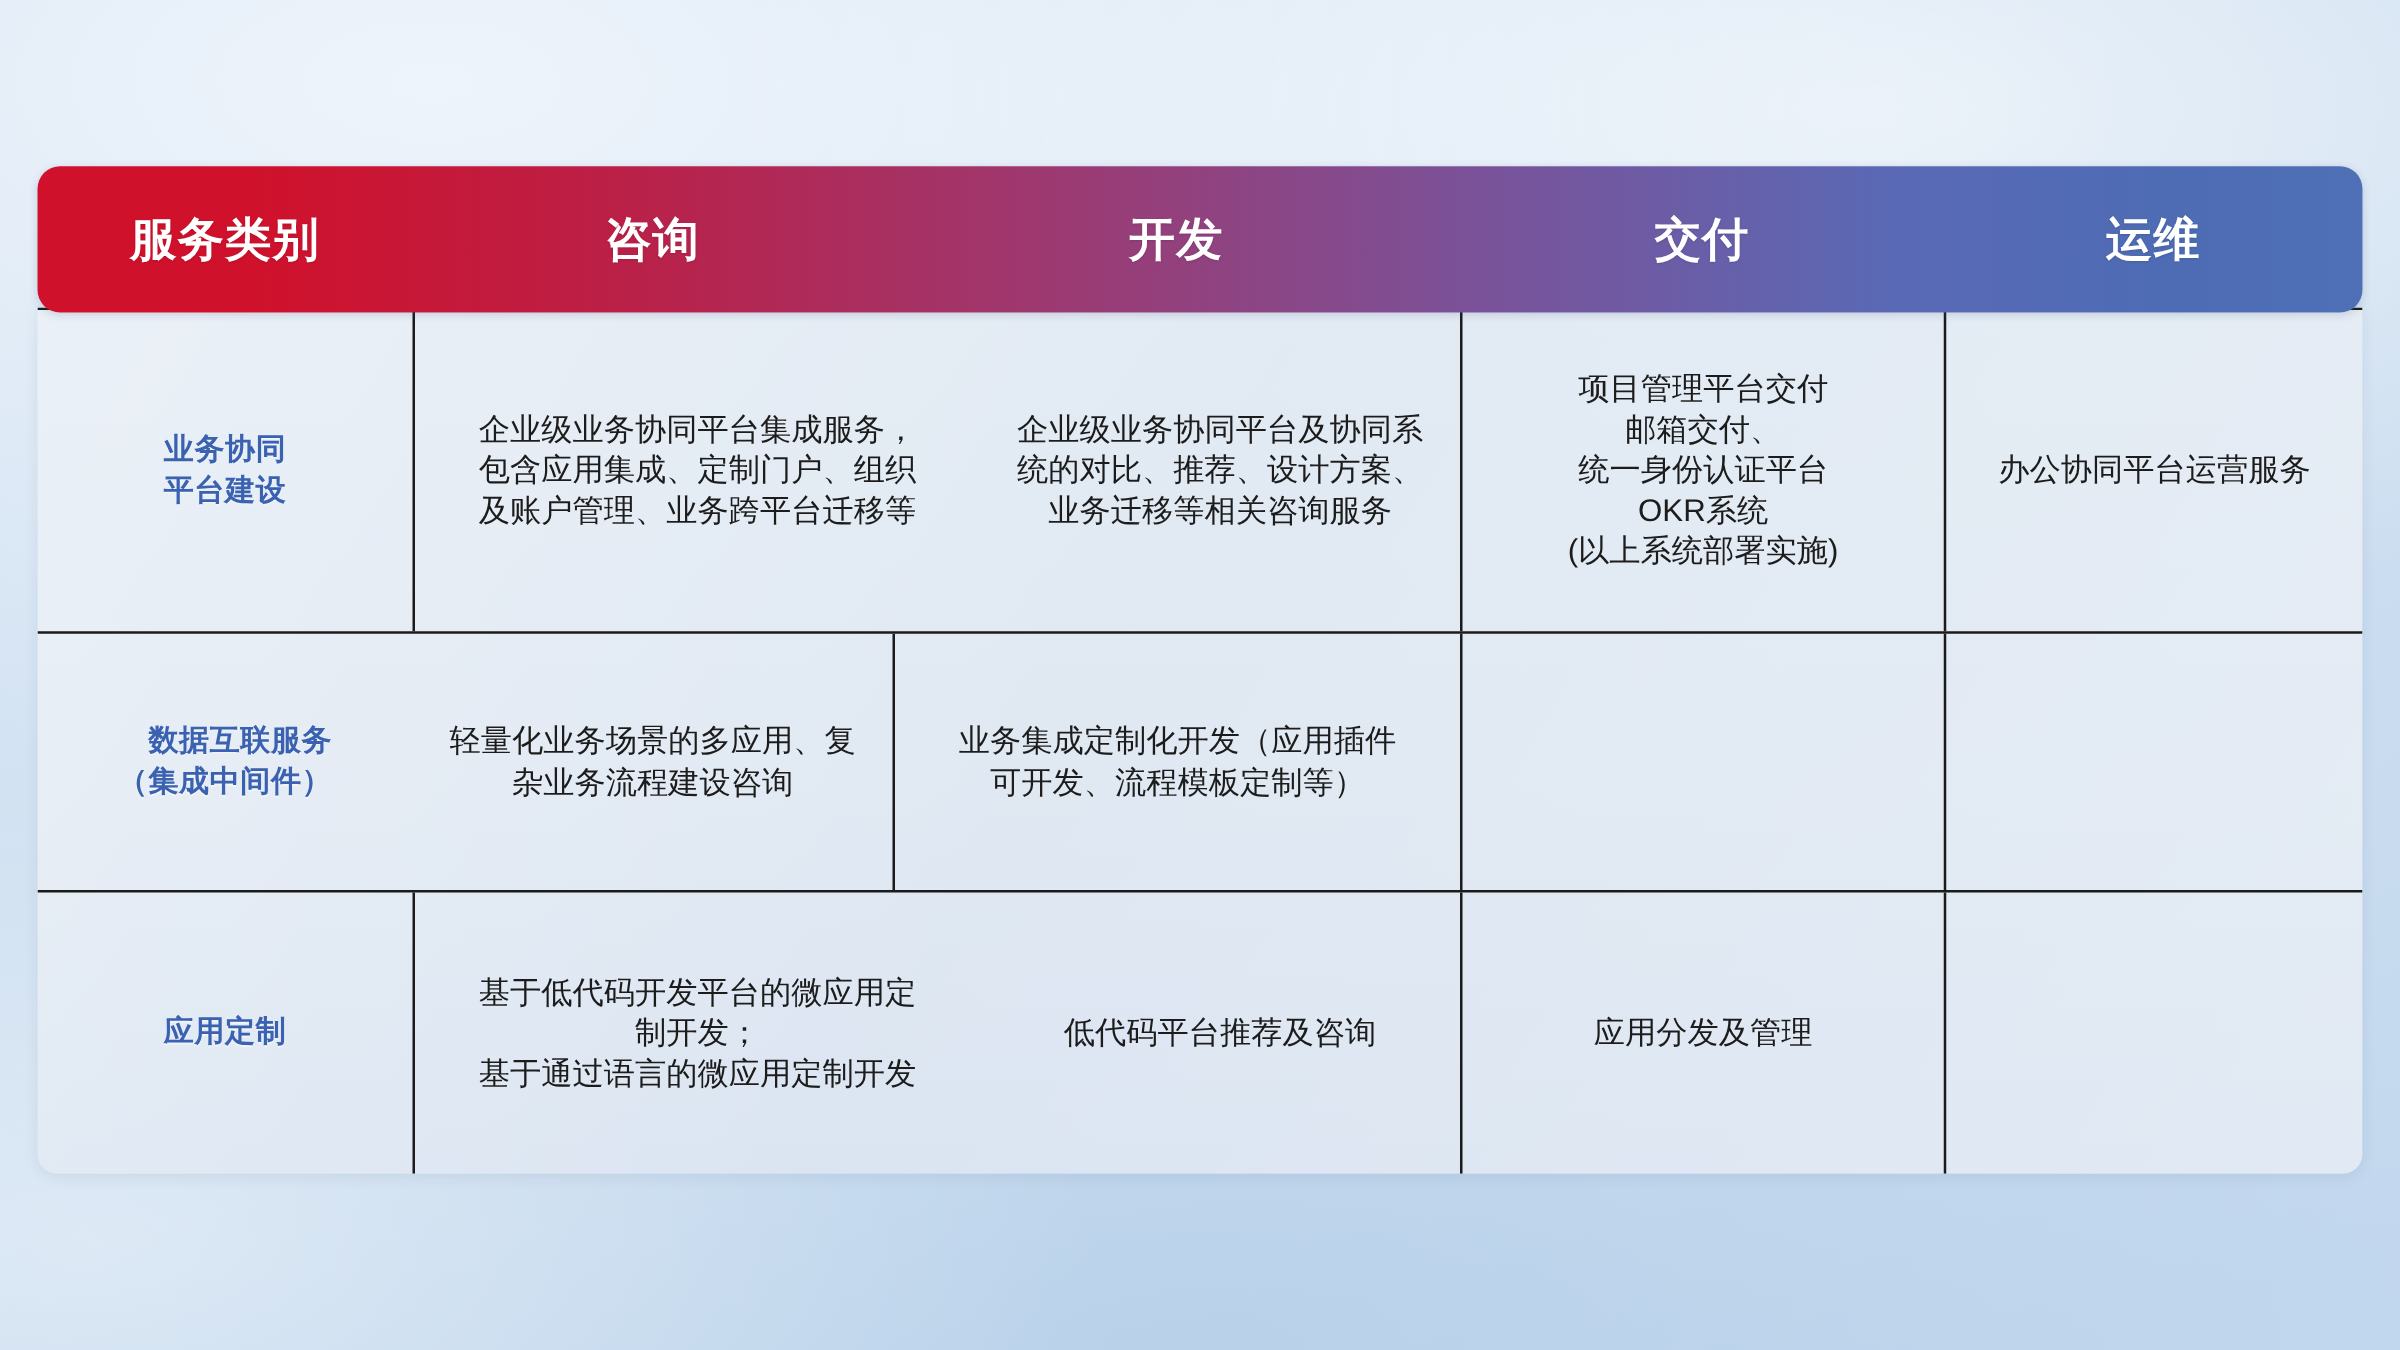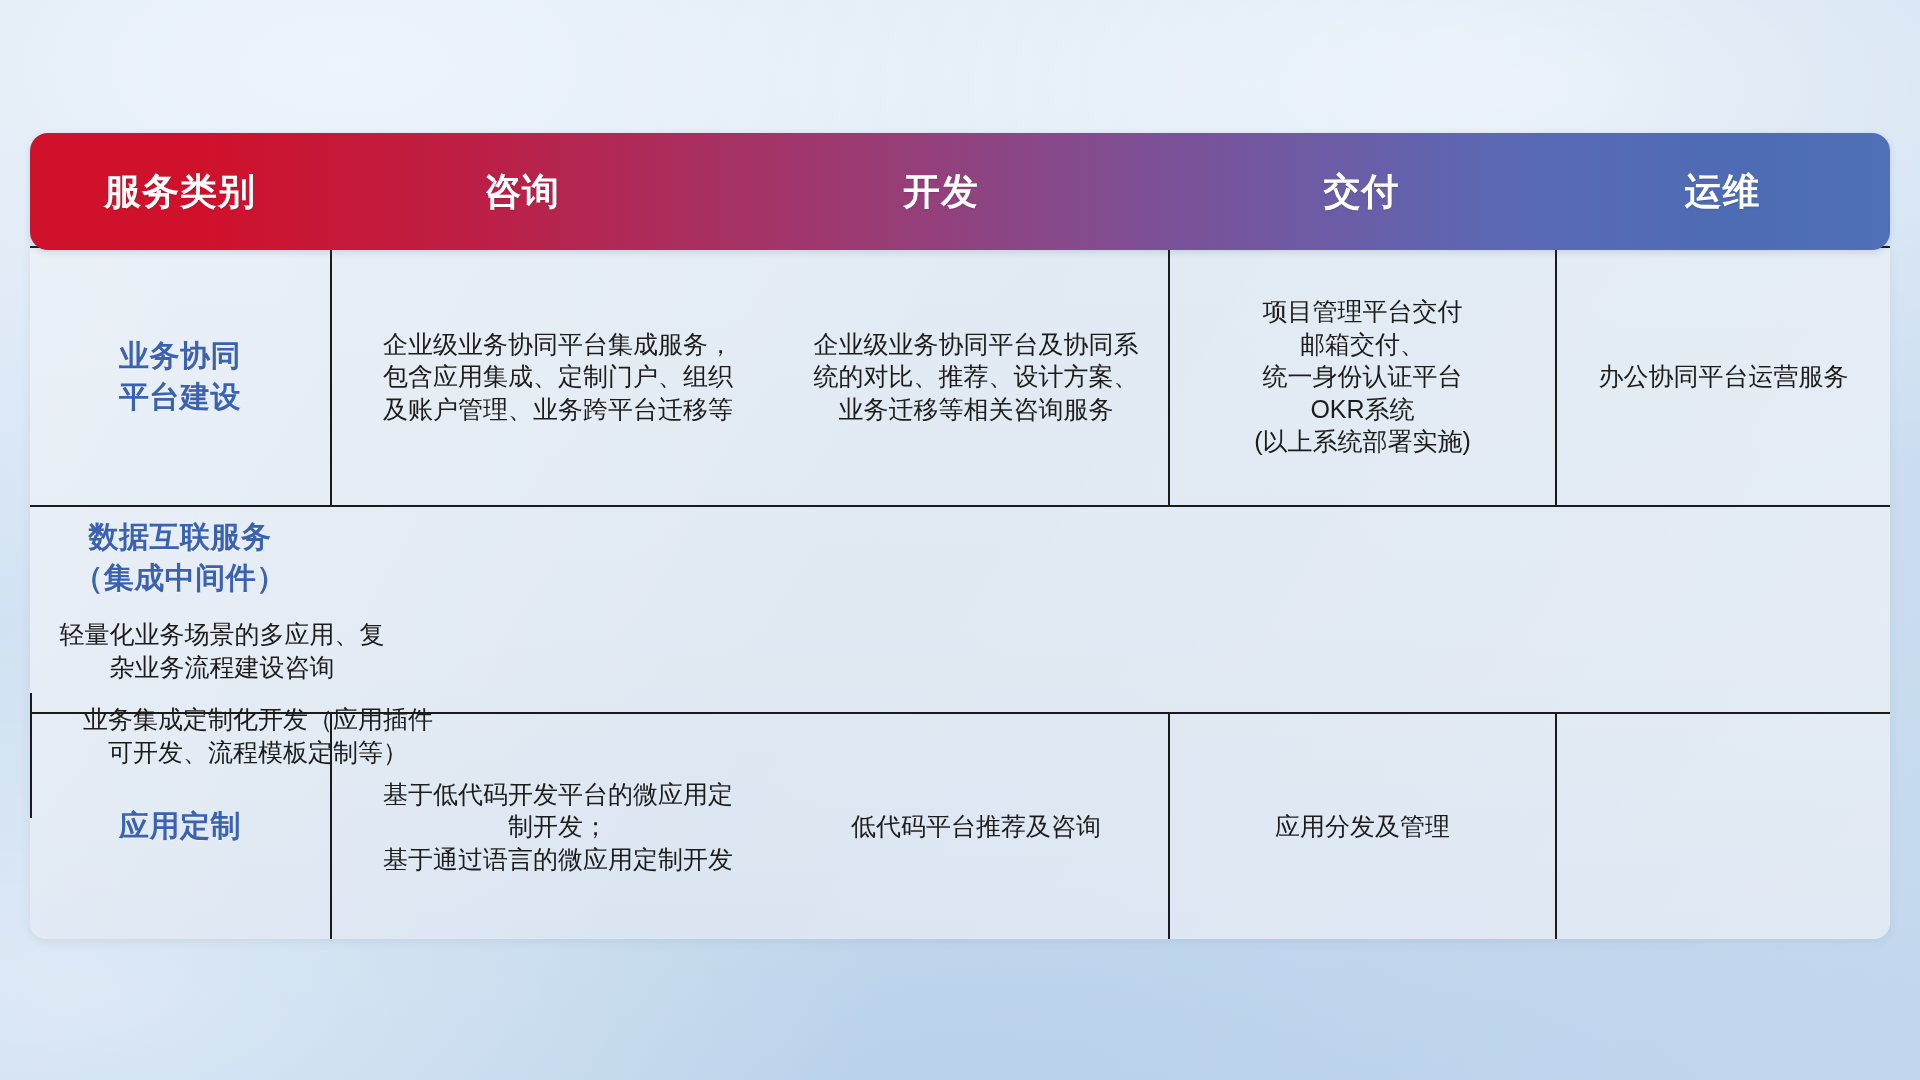--- a/index.html
+++ b/index.html
@@ -96,36 +96,37 @@
     text-align: center;
     padding: 10px 6px;
     font-size: 25px;
     line-height: 1.30;
     color: #1c1c1c;
     white-space: pre-line;
   }
   .cell.cat {
     color: #3a62b0;
     font-weight: bold;
-    font-size: 30px;
+    font-size: 24px;
     line-height: 1.35;
     letter-spacing: .5px;
     text-shadow: 0 1px 1px rgba(255,255,255,.55);
+    text-align: right;
   }
   .cell.vline { border-left: 2px solid #1b1b1b; }
 
   
   .c0 { width: 300px; }
   .c1 { width: 384px; }
   .c2 { width: 454px; }
   .c3 { width: 387px; }
   .c4 { width: 335px; }
 
   .r0 { height: 257px; }
-  .r1 { height: 205px; flex-direction: column; }
+  .r1 { height: 205px; }
   .r2 { height: 225px; }
 </style>
 </head>
 <body>
 
 <div class="page">
 
   <div class="table-wrap">
 
     <div class="thead">

